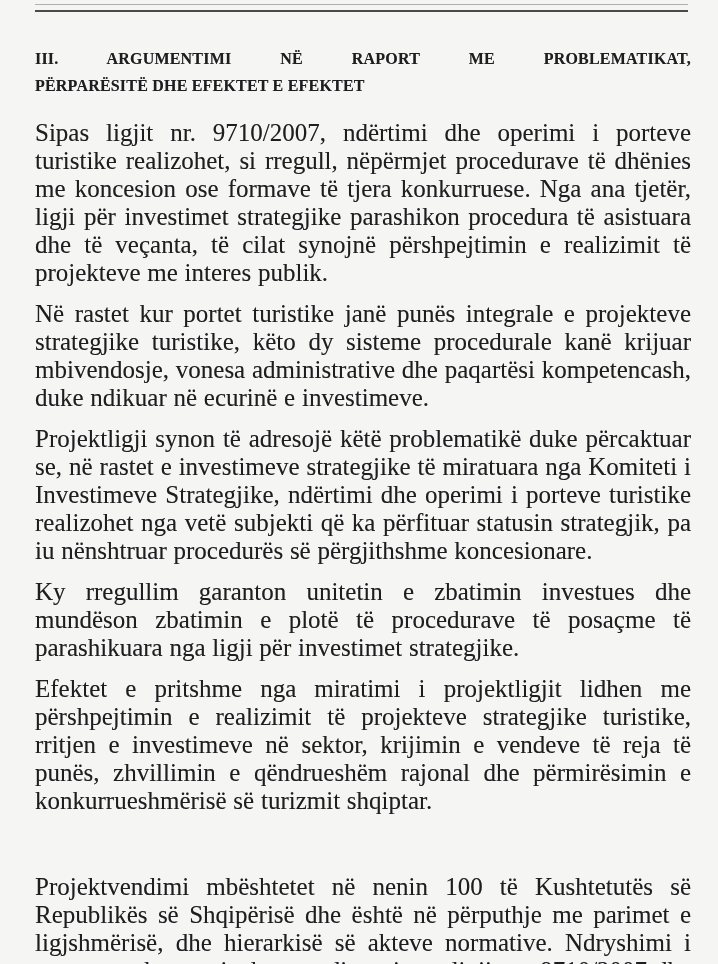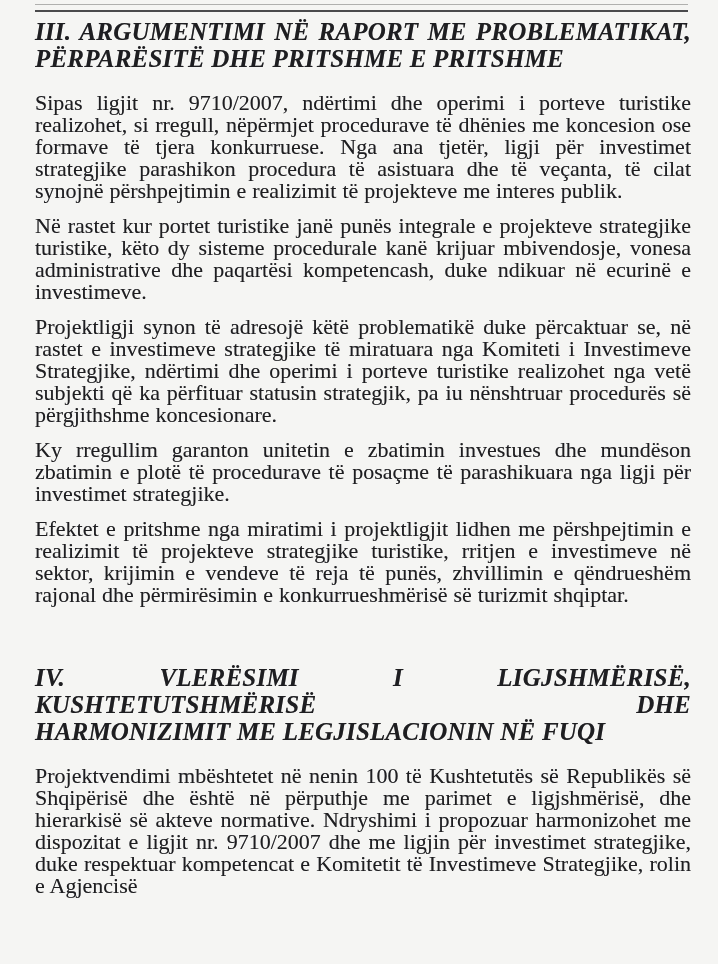--- a/index.html
+++ b/index.html
@@ -20,62 +20,57 @@
     width:718px;height:964px;
     padding:4px 27px 0 35px;
   }
   .top-rule{
     height:5px;
     border-top:1px solid var(--rule-light);
     border-bottom:2px solid var(--rule-dark);
     margin-right:3px;
   }
   .section-heading{
-    margin-top:6px;
+    margin-top:33px;
     margin-bottom:20px;
     font-weight:bold;
-    font-size:25px;
+    font-size:16px;
     line-height:27px;
     letter-spacing:0.2px;
     text-shadow:0 0 0.5px rgba(20,20,25,.45);
-    font-style:italic;
   }
   .heading-line{text-align:left;}
   .heading-line.stretch{
     text-align:justify;
     text-align-last:justify;
   }
   .para{
-    font-size:22px;
-    line-height:22px;
+    font-size:25px;
+    line-height:28px;
     text-align:justify;
     margin:0 0 13px 0;
     word-spacing:0.5px;
     text-shadow:0 0 0.4px rgba(20,20,25,.35);
   }
   .section + .section{margin-top:58px;}
 </style>
 </head>
 <body>
 
 <div class="page">
   <div class="top-rule"></div>
   <div id="doc-body">
       <div class="section">
         <div class="section-heading">
           <div class="heading-line stretch">III. ARGUMENTIMI NË RAPORT ME PROBLEMATIKAT,</div>
-          <div class="heading-line">PËRPARËSITË DHE PRITSHME E PRITSHME</div>
+          <div class="heading-line">PËRPARËSITË DHE EFEKTET E EFEKTET</div>
         </div>
         <p class="para">Sipas ligjit nr. 9710/2007, ndërtimi dhe operimi i porteve turistike realizohet, si rregull, nëpërmjet procedurave të dhënies me koncesion ose formave të tjera konkurruese. Nga ana tjetër, ligji për investimet strategjike parashikon procedura të asistuara dhe të veçanta, të cilat synojnë përshpejtimin e realizimit të projekteve me interes publik.</p>
         <p class="para">Në rastet kur portet turistike janë punës integrale e projekteve strategjike turistike, këto dy sisteme procedurale kanë krijuar mbivendosje, vonesa administrative dhe paqartësi kompetencash, duke ndikuar në ecurinë e investimeve.</p>
         <p class="para">Projektligji synon të adresojë këtë problematikë duke përcaktuar se, në rastet e investimeve strategjike të miratuara nga Komiteti i Investimeve Strategjike, ndërtimi dhe operimi i porteve turistike realizohet nga vetë subjekti që ka përfituar statusin strategjik, pa iu nënshtruar procedurës së përgjithshme koncesionare.</p>
         <p class="para">Ky rregullim garanton unitetin e zbatimin investues dhe mundëson zbatimin e plotë të procedurave të posaçme të parashikuara nga ligji për investimet strategjike.</p>
         <p class="para">Efektet e pritshme nga miratimi i projektligjit lidhen me përshpejtimin e realizimit të projekteve strategjike turistike, rritjen e investimeve në sektor, krijimin e vendeve të reja të punës, zhvillimin e qëndrueshëm rajonal dhe përmirësimin e konkurrueshmërisë së turizmit shqiptar.</p>
       </div>
       <div class="section">
-        <div class="section-heading">
-          <div class="heading-line stretch">IV. VLERËSIMI I LIGJSHMËRISË, KUSHTETUTSHMËRISË DHE</div>
-          <div class="heading-line">HARMONIZIMIT ME LEGJISLACIONIN NË FUQI</div>
-        </div>
         <p class="para">Projektvendimi mbështetet në nenin 100 të Kushtetutës së Republikës së Shqipërisë dhe është në përputhje me parimet e ligjshmërisë, dhe hierarkisë së akteve normative. Ndryshimi i propozuar harmonizohet me dispozitat e ligjit nr. 9710/2007 dhe me ligjin për investimet strategjike, duke respektuar kompetencat e Komitetit të Investimeve Strategjike, rolin e Agjencisë</p>
       </div>
     </div>
 </div>
 
 </body></html>

